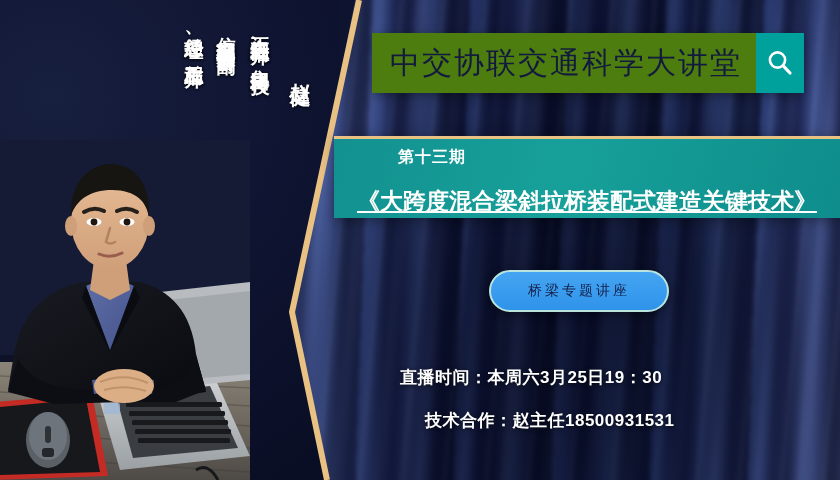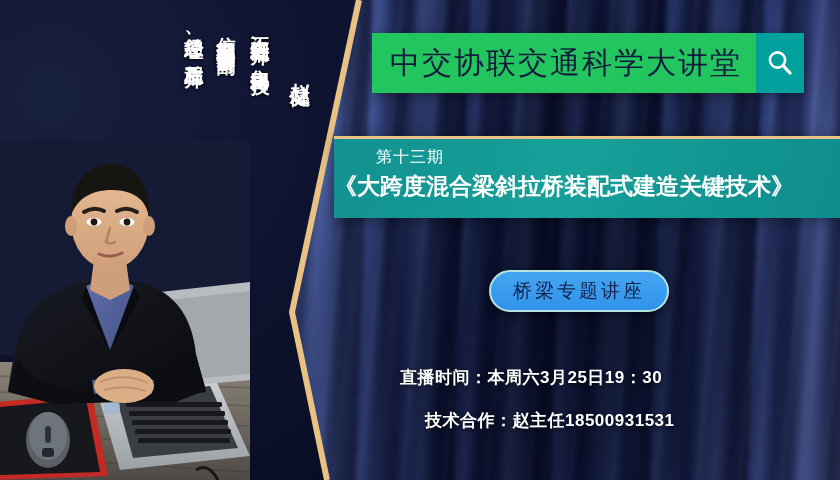--- a/index.html
+++ b/index.html
@@ -121,21 +121,21 @@
   
   .header-bar {
     position: absolute;
     left: 372px; top: 33px;
     height: 60px;
     display: flex;
     align-items: stretch;
     box-shadow: 0 3px 10px rgba(0,0,0,0.35);
   }
   .header-text {
-    background: #22c55e;
+    background: #4d7c0f;
     color: #121b3d;
     font-size: 30px;
     font-weight: normal;
     letter-spacing: 2px;
     display: flex;
     align-items: center;
     padding: 0 14px 0 18px;
     white-space: nowrap;
   }
   .header-search {
@@ -153,50 +153,51 @@
     width: 506px; height: 82px;
     background: linear-gradient(105deg, #129190 0%, #17a09a 45%, #0e8d8c 100%);
     border-top: 3px solid #e8c183;
     box-shadow: 0 3px 12px rgba(0,0,0,0.32);
     box-sizing: border-box;
     padding-top: 4px;
   }
   .issue-line {
     color: #ffffff;
     font-size: 16px;
-    font-weight: normal;
+    font-weight: bold;
     letter-spacing: 1px;
-    margin-left: 42px;
+    margin-left: 64px;
     margin-top: 4px;
     white-space: nowrap;
   }
   .lecture-title {
     color: #ffffff;
     font-size: 23px;
     font-weight: bold;
     letter-spacing: 0px;
-    text-align: left;
-    margin-top: 3px;
-    white-space: nowrap;
+    text-align: center;
+    margin-top: 18px;
+    white-space: nowrap;
+    text-decoration: underline;
   }
 
   
   .pill {
     position: absolute;
     left: 489px; top: 270px;
     width: 180px; height: 42px;
     border-radius: 21px;
     background: linear-gradient(180deg, #45a5f2 0%, #2f93ea 100%);
     border: 2px solid #b9e4de;
     box-sizing: border-box;
     display: flex;
     align-items: center;
     justify-content: center;
     color: #16204a;
-    font-size: 19px;
+    font-size: 14px;
     font-weight: normal;
     letter-spacing: 3px;
     box-shadow: 0 3px 9px rgba(0,0,0,0.40);
     white-space: nowrap;
   }
 
   
   .info-line {
     position: absolute;
     color: #ffffff;

